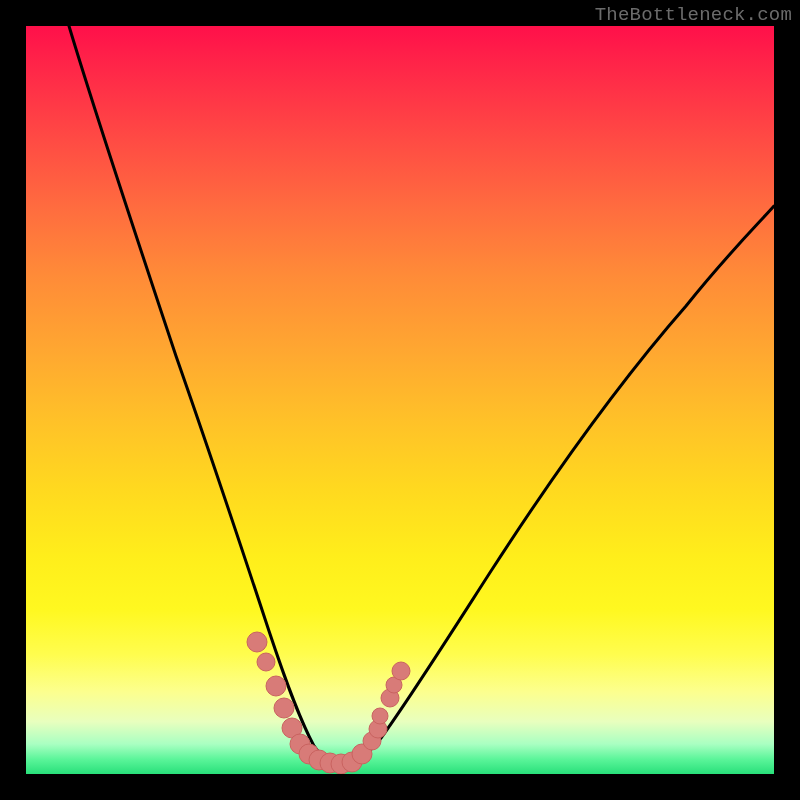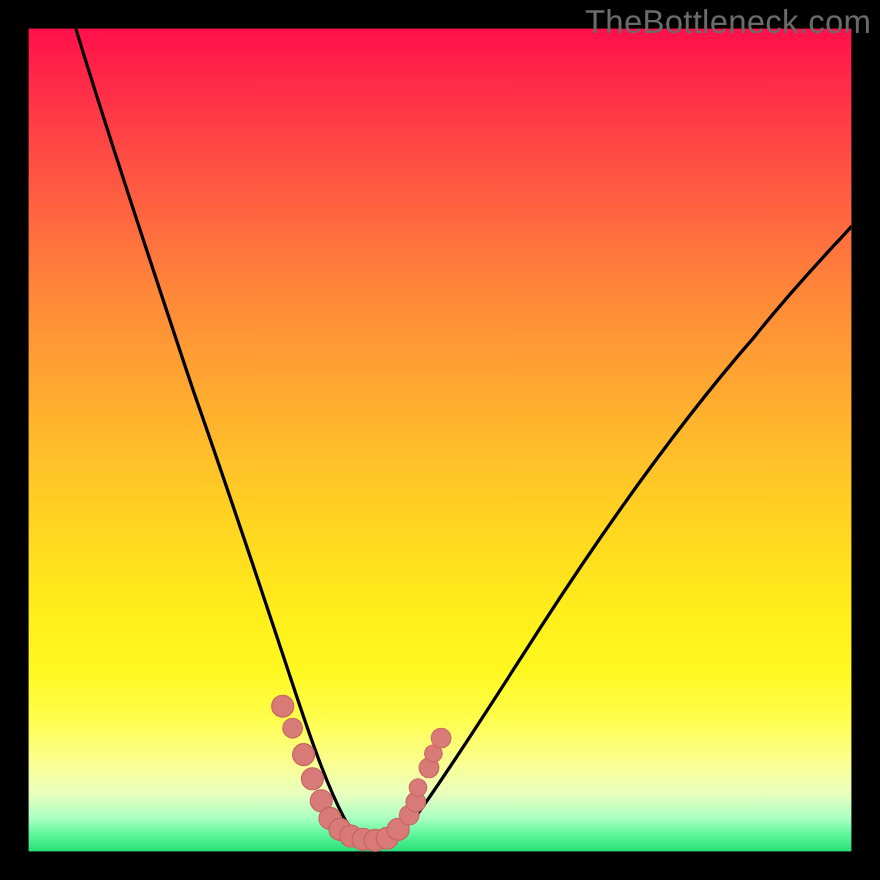--- a/index.html
+++ b/index.html
@@ -47,23 +47,24 @@
     top: 0;
     left: 0;
     width: 748px;
     height: 748px;
   }
   .watermark {
     position: absolute;
     top: 4px;
     right: 8px;
     color: #6b6b6b;
-    font-size: 30px;
+    font-size: 19px;
     font-weight: 500;
     letter-spacing: 0.2px;
+    font-family: Liberation Mono, monospace;
   }
 </style>
 </head>
 <body>
 
 <div class="frame">
   <div class="plot">
     <svg class="curve" viewBox="0 0 748 748" preserveAspectRatio="none">
       <path d="M 43 0
                C 70 90, 110 210, 150 330

